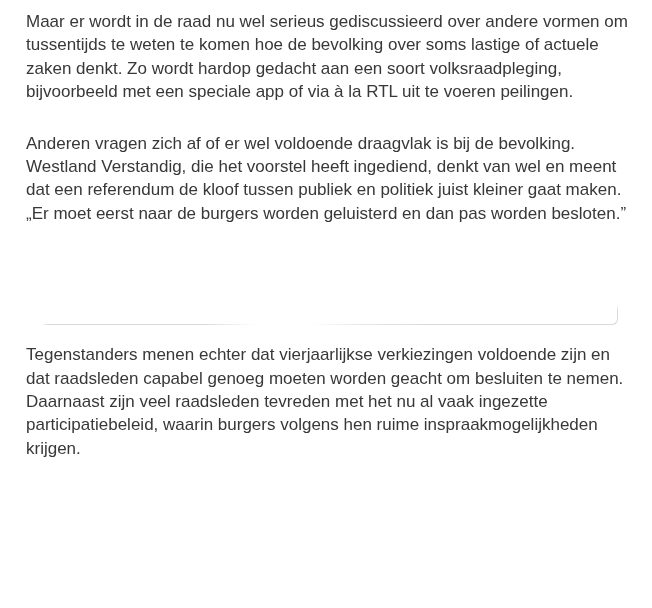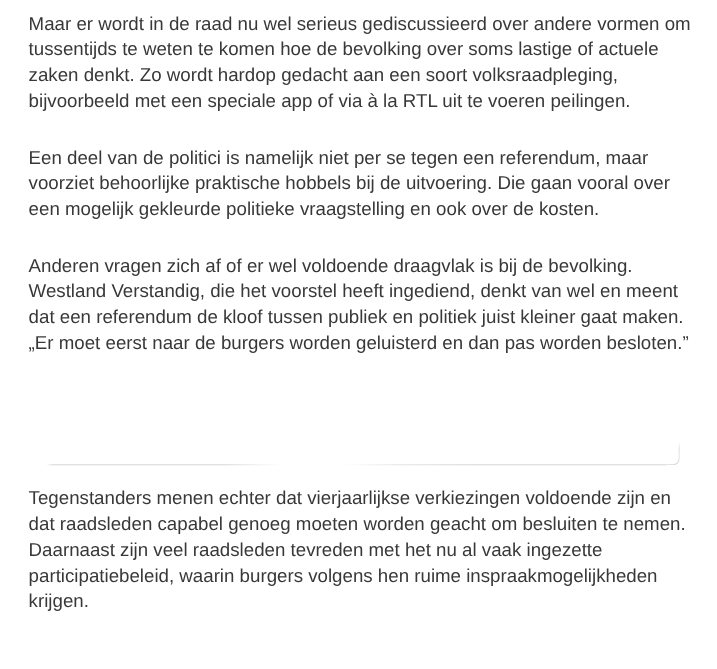--- a/index.html
+++ b/index.html
@@ -64,21 +64,20 @@
     border-bottom-right-radius: 6px;
     box-sizing: border-box;
   }
 </style>
 </head>
 <body>
 
 <div class="page">
   <main class="article">
     <p>Maar er wordt in de raad nu wel serieus gediscussieerd over andere vormen om tussentijds te weten te komen hoe de bevolking over soms lastige of actuele zaken denkt. Zo wordt hardop gedacht aan een soort volksraadpleging, bijvoorbeeld met een speciale app of via à la RTL uit te voeren peilingen.</p>
-    <p>Een deel van de politici is namelijk niet per se tegen een referendum, maar voorziet behoorlijke praktische hobbels bij de uitvoering. Die gaan vooral over een mogelijk gekleurde politieke vraagstelling en ook over de kosten.</p>
     <p>Anderen vragen zich af of er wel voldoende draagvlak is bij de bevolking. Westland Verstandig, die het voorstel heeft ingediend, denkt van wel en meent dat een referendum de kloof tussen publiek en politiek juist kleiner gaat maken. „Er moet eerst naar de burgers worden geluisterd en dan pas worden besloten.”</p>
 
     <div class="embed-placeholder">
       <span class="edge-bottom"></span>
       <span class="edge-right"></span>
       <span class="corner"></span>
     </div>
 
     <p>Tegenstanders menen echter dat vierjaarlijkse verkiezingen voldoende zijn en dat raadsleden capabel genoeg moeten worden geacht om besluiten te nemen. Daarnaast zijn veel raadsleden tevreden met het nu al vaak ingezette participatiebeleid, waarin burgers volgens hen ruime inspraakmogelijkheden krijgen.</p>
   </main>

